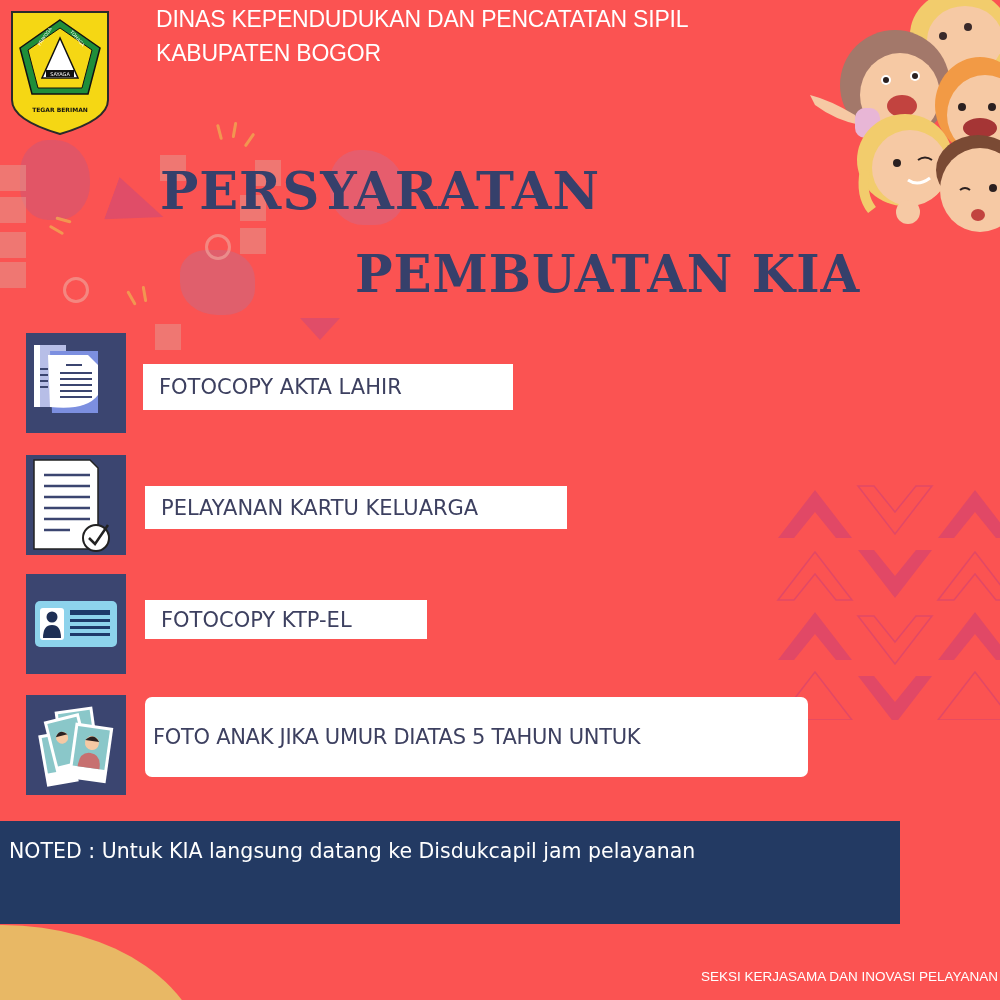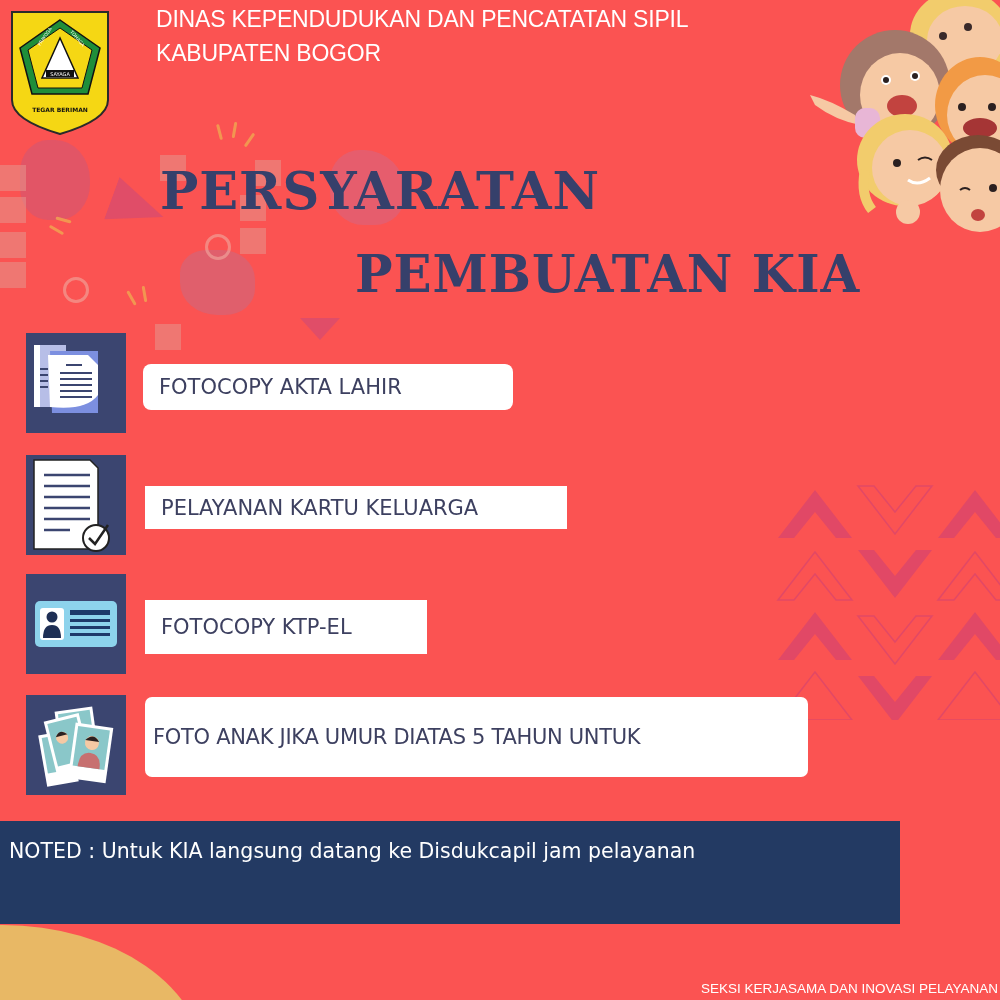--- a/index.html
+++ b/index.html
@@ -43,21 +43,21 @@
   .chev { position: absolute; }
 
   
   .note-box {
     position: absolute; left: 0; top: 821px; width: 900px; height: 103px; background: #233a63;
     color: #fff; font-family: "DejaVu Sans", sans-serif; font-size: 20.5px; padding-left: 44px;
   }
   .note-line { position: absolute; white-space: nowrap; }
 
   .footer {
-    position: absolute; right: 2px; bottom: 4px; color: #fff; font-size: 13.5px;
+    position: absolute; right: 2px; bottom: 16px; color: #fff; font-size: 13.5px;
     font-family: "Liberation Sans", sans-serif;
   }
 </style>
 </head>
 <body>
 
 <div>
   <div class="blob" style="left:20px;top:140px;width:70px;height:80px;border-radius:40% 50% 45% 40%;"></div>
   <div class="blob" style="left:110px;top:185px;width:55px;height:45px;transform:rotate(20deg);clip-path:polygon(0 0,100% 50%,0 100%);background:rgba(190,70,130,.45);"></div>
   <div class="blob" style="left:180px;top:250px;width:75px;height:65px;border-radius:35% 45% 40% 50%;background:rgba(190,110,140,.45);"></div>
@@ -174,21 +174,21 @@
         <line x1="34" y1="52" x2="66" y2="52"></line>
       <line x1="34" y1="58" x2="66" y2="58"></line>
         <line x1="34" y1="64" x2="66" y2="64"></line>
       <line x1="14" y1="36" x2="22" y2="36"></line>
         <line x1="14" y1="42" x2="22" y2="42"></line>
       <line x1="14" y1="48" x2="22" y2="48"></line>
         <line x1="14" y1="54" x2="22" y2="54"></line>
     </g>
   </svg>
 </div>
-<div class="req-box" style="left:143px;top:364px;width:370px;height:46px;border-radius:8px;">
+<div class="req-box" style="left:143px;top:364px;width:370px;height:46px;">
   <span>FOTOCOPY AKTA LAHIR</span>
 </div>
 
 <div class="icon-box" style="top:455px;">
   <svg width="100" height="100" viewBox="0 0 100 100">
     <path d="M8,5 L64,5 L72,13 L72,94 L8,94 Z" fill="#fff" stroke="#222" stroke-width="1.5"></path>
     <g stroke="#3b4570" stroke-width="2.5">
       <line x1="18" y1="20" x2="64" y2="20"></line>
         <line x1="18" y1="31" x2="64" y2="31"></line>
       <line x1="18" y1="42" x2="64" y2="42"></line>
@@ -211,21 +211,21 @@
     <circle cx="26" cy="43" r="5.5" fill="#1e2f55"></circle>
     <path d="M17,64 Q17,51 26,51 Q35,51 35,64 Z" fill="#1e2f55"></path>
     <g fill="#1e3a6a">
       <rect x="44" y="36" width="40" height="5"></rect>
       <rect x="44" y="45" width="40" height="3"></rect>
       <rect x="44" y="52" width="40" height="3"></rect>
       <rect x="44" y="59" width="40" height="3"></rect>
     </g>
   </svg>
 </div>
-<div class="req-box" style="left:145px;top:600px;width:282px;height:54px;">
+<div class="req-box" style="left:145px;top:600px;width:282px;height:39px;">
   <span>FOTOCOPY KTP-EL</span>
 </div>
 
 <div class="icon-box" style="top:695px;">
   <svg width="100" height="100" viewBox="0 0 100 100">
     <g transform="rotate(-10 40 60)">
         <rect x="16" y="36" width="32" height="52" fill="#fff"></rect>
         <rect x="19" y="39" width="26" height="36" fill="#8ac7c9"></rect>
       </g>
     <g transform="rotate(-8 50 40)">

